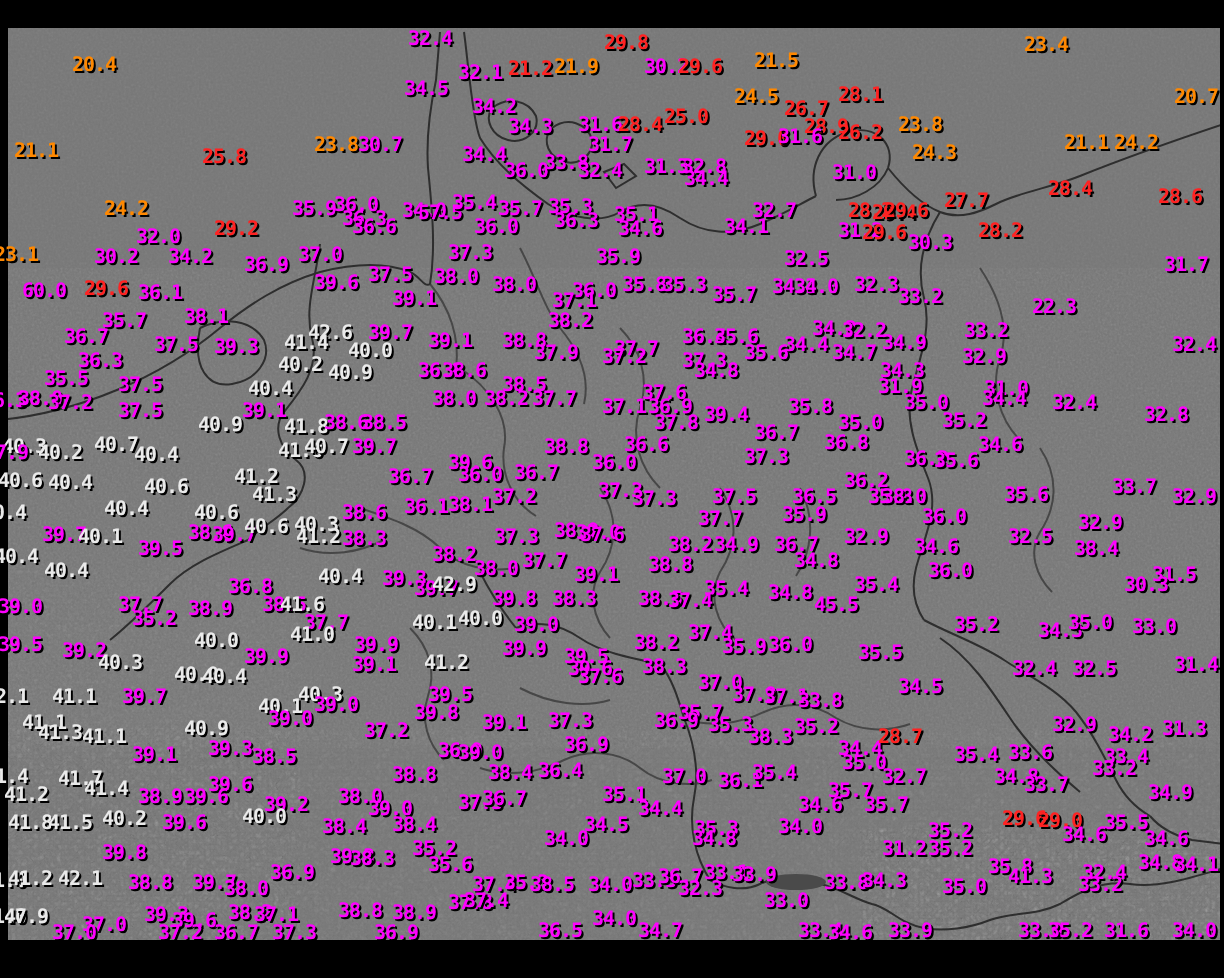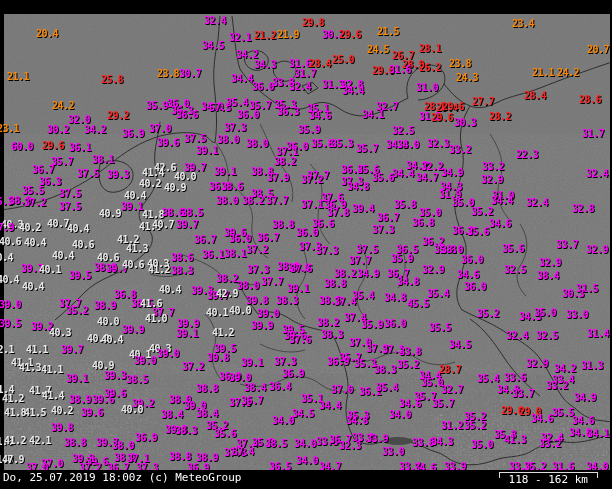--- a/index.html
+++ b/index.html
@@ -530,17 +530,15 @@
         <span class="st" style="left: 425px; top: 453px; color: rgb(255, 0, 255);">34.6</span>
         <span class="st" style="left: 455px; top: 452px; color: rgb(255, 0, 255);">33.9</span>
         <span class="st" style="left: 520px; top: 452px; color: rgb(255, 0, 255);">33.0</span>
         <span class="st" style="left: 535px; top: 452px; color: rgb(255, 0, 255);">35.2</span>
         <span class="st" style="left: 563px; top: 452px; color: rgb(255, 0, 255);">31.6</span>
         <span class="st" style="left: 597px; top: 452px; color: rgb(255, 0, 255);">34.0</span>
       </div>
   </div>
 
   <div id="statusbar">
-    <span id="status-left">Do, 25.07.2019 18:00z (c) MeteoGroup</span>
-    <span id="scale">118 - 162 km</span>
   </div>
 
 </div>
 
 </body></html>

